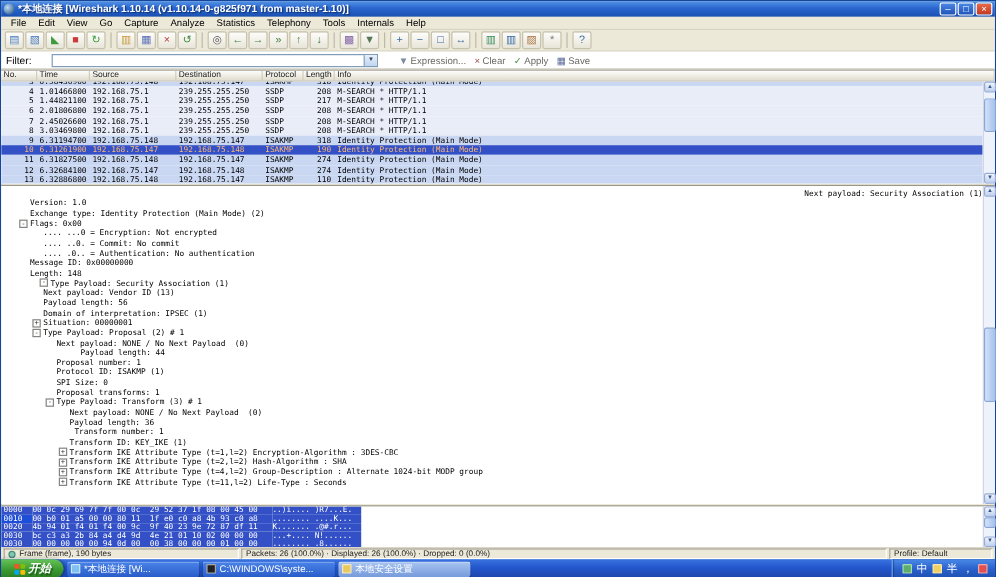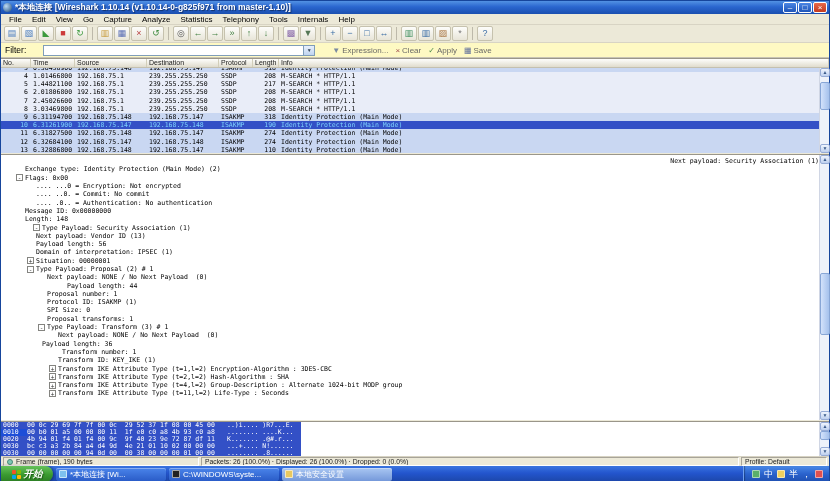--- a/index.html
+++ b/index.html
@@ -16,21 +16,21 @@
   .win-btn.min,.win-btn.max{background:linear-gradient(#4b86e4,#1f55b8);}
   .win-btn.close{background:linear-gradient(#e8694a,#c33a1f);}
 
   
   .menubar{position:absolute;top:13px;left:0;right:0;height:11px;background:#ece9d8;border-bottom:1px solid #d8d4c4;display:flex;align-items:center;padding-left:3px;}
   .menu-item{font-size:8px;padding:0 5px;color:#000;}
   .toolbar{position:absolute;top:24px;left:0;right:0;height:18px;background:#ece9d8;border-bottom:1px solid #d8d4c4;display:flex;align-items:center;padding-left:3px;gap:1px;}
   .tb-btn{width:16px;height:15px;border:1px solid #c6c2ae;border-radius:2px;background:linear-gradient(#fdfdfb,#e8e5d8);display:flex;align-items:center;justify-content:center;flex:none;}
   .tb-glyph{font-size:9px;line-height:9px;}
   .tb-sep{width:1px;height:13px;background:#bdb9aa;margin:0 3px;flex:none;}
-  .filterbar{position:absolute;top:42px;left:0;right:0;height:15px;background:#fef9c3;border-bottom:1px solid #c8c4b4;display:flex;align-items:center;gap:17px;padding-left:4px;}
+  .filterbar{position:absolute;top:42px;left:0;right:0;height:15px;background:#ffffff;border-bottom:1px solid #c8c4b4;display:flex;align-items:center;gap:17px;padding-left:4px;}
   .filter-label{font-size:8.5px;color:#000;}
   .filter-input{position:relative;width:272px;height:11px;background:#fff;border:1px solid #7f9db9;}
   .filter-drop{position:absolute;right:0;top:0;width:11px;height:100%;background:linear-gradient(#e8f0fc,#c0d4f0);border-left:1px solid #7f9db9;font-size:5px;line-height:9px;text-align:center;color:#345;}
   #filter-buttons{display:flex;align-items:center;gap:7px;}
   .filter-btn{display:flex;align-items:center;gap:2px;font-size:8px;color:#6a6a66;}
   .fb-glyph{font-size:8px;}
 
   
   .packets{position:absolute;top:57px;left:0;right:0;height:95px;background:#fff;border-top:1px solid #9a968a;}
   .pheader{height:9px;display:flex;background:linear-gradient(#fefefc,#e0dccd);border-bottom:1px solid #c4c0b0;}
@@ -296,21 +296,21 @@
         </div>
         <div class="prow" style="background: rgb(201, 215, 242);">
           <span class="col col0">9</span>
           <span class="col col1">6.31194700</span>
           <span class="col col2">192.168.75.148</span>
           <span class="col col3">192.168.75.147</span>
           <span class="col col4">ISAKMP</span>
           <span class="col col5">318</span>
           <span class="col col6">Identity Protection (Main Mode)</span>
         </div>
-        <div class="prow" style="background: rgb(51, 80, 198); color: #7dd3fc;">
+        <div class="prow" style="background: rgb(51, 80, 198); color: #fdba74;">
           <span class="col col0">10</span>
           <span class="col col1">6.31261900</span>
           <span class="col col2">192.168.75.147</span>
           <span class="col col3">192.168.75.148</span>
           <span class="col col4">ISAKMP</span>
           <span class="col col5">190</span>
           <span class="col col6">Identity Protection (Main Mode)</span>
         </div>
         <div class="prow" style="background: rgb(201, 215, 242);">
           <span class="col col0">11</span>
@@ -348,20 +348,24 @@
   </div>
 
   <div class="details">
     <div class="dbody">
         <div class="dline" style="padding-left: 15px; justify-content: flex-end;">
           <span class="dspacer"></span>
           <span class="dtext">Next payload: Security Association (1)</span>
         </div>
         <div class="dline" style="padding-left: 15px;">
           <span class="dspacer"></span>
+          <span class="dtext">Version: 1.0</span>
+        </div>
+        <div class="dline" style="padding-left: 15px;">
+          <span class="dspacer"></span>
           <span class="dtext">Exchange type: Identity Protection (Main Mode) (2)</span>
         </div>
         <div class="dline" style="padding-left: 15px;">
           <span class="expander">-</span>
           <span class="dtext">Flags: 0x00</span>
         </div>
         <div class="dline" style="padding-left: 26px;">
           <span class="dspacer"></span>
           <span class="dtext">.... ...0 = Encryption: Not encrypted</span>
         </div>
@@ -430,21 +434,21 @@
           <span class="dtext">Proposal transforms: 1</span>
         </div>
         <div class="dline" style="padding-left: 37px;">
           <span class="expander">-</span>
           <span class="dtext">Type Payload: Transform (3) # 1</span>
         </div>
         <div class="dline" style="padding-left: 48px;">
           <span class="dspacer"></span>
           <span class="dtext">Next payload: NONE / No Next Payload  (0)</span>
         </div>
-        <div class="dline" style="padding-left: 32px;">
+        <div class="dline" style="padding-left: 48px;">
           <span class="dspacer"></span>
           <span class="dtext">Payload length: 36</span>
         </div>
         <div class="dline" style="padding-left: 52px;">
           <span class="dspacer"></span>
           <span class="dtext">Transform number: 1</span>
         </div>
         <div class="dline" style="padding-left: 48px;">
           <span class="dspacer"></span>
           <span class="dtext">Transform ID: KEY_IKE (1)</span>

